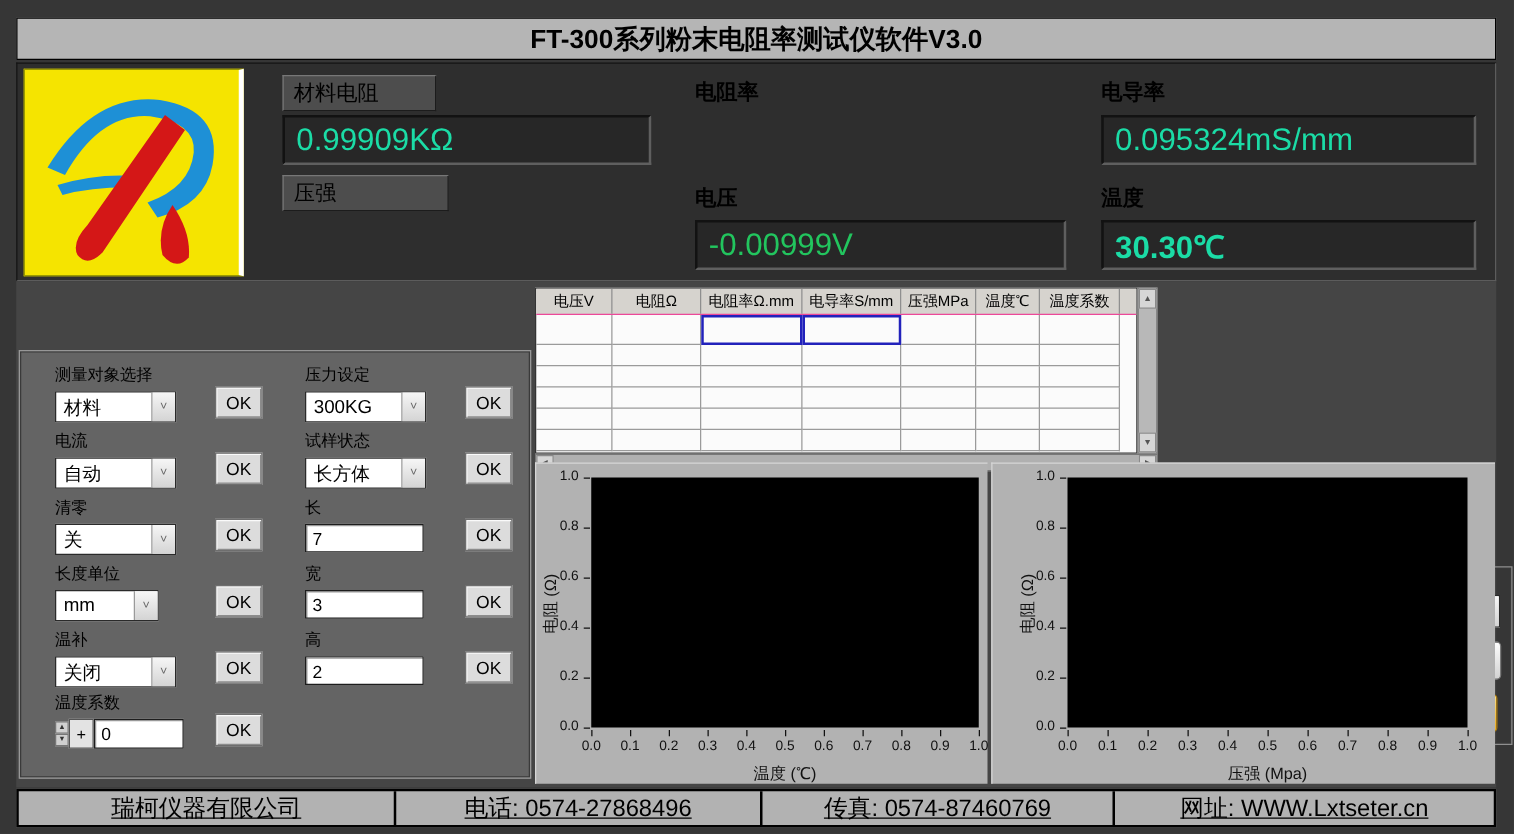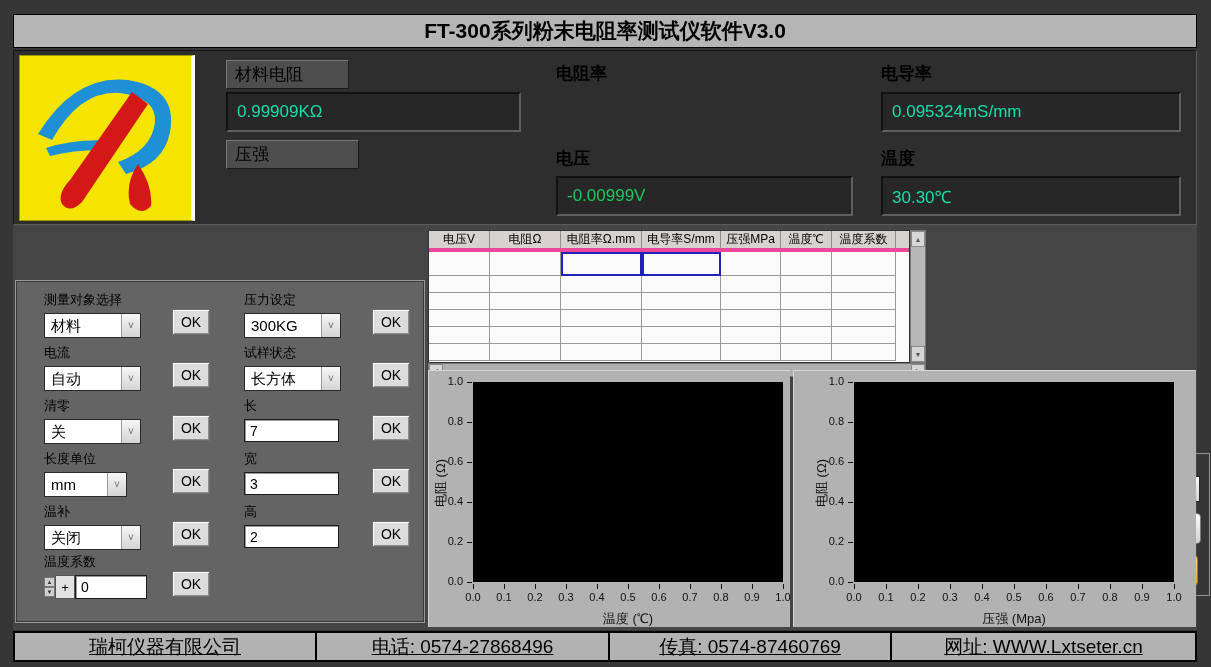--- a/index.html
+++ b/index.html
@@ -17,21 +17,21 @@
     border-top:1px solid #151515; border-left:1px solid #151515;
     border-right:1px solid #5c5c5c; border-bottom:1px solid #5c5c5c; }
   .logo-box { left:5px; top:4px; width:176px; height:166px; background:#f5e400;
     border:1px solid #9a9a00; border-right:4px solid #fff; }
   .disp-tab { background:#4d4d4d; border-top:1px solid #777; border-left:1px solid #777;
     border-right:1px solid #1c1c1c; border-bottom:1px solid #1c1c1c;
     color:#000; font-size:17px; display:flex; align-items:center; padding-left:8px; }
   .disp-label { color:#000; font-size:17px; font-weight:600; }
   .disp-value { background:#272727; border-top:2px solid #121212; border-left:2px solid #121212;
     border-bottom:2px solid #5f5f5f; border-right:2px solid #5f5f5f;
-    display:flex; align-items:center; padding-left:9px; font-size:17px; }
+    display:flex; align-items:center; padding-left:9px; font-size:25px; }
 
   
   .midbg { left:13px; top:225px; width:1184px; height:405px; background:#454545; }
   .bevelbox { border:1px solid #979797; box-shadow:inset 0 0 0 1px #3a3a3a; background:#646464; }
   .combox { left:2px; top:3px; width:410px; height:51px; display:flex; align-items:center; }
   .com-label { color:#000; font-size:17px; margin-left:10px; }
   .visa-icon { width:14px; height:24px; background:#fff; border:1px solid #555; color:#000;
     font-size:7px; line-height:8px; text-align:center; padding-top:3px; }
   .combo { background:#fff; border:1px solid #2a2a2a; display:flex; height:25px; }
   .combo .val { flex:1; font-size:15px; color:#000; padding:3px 0 0 6px; white-space:nowrap; overflow:hidden; }
@@ -54,21 +54,21 @@
   .txt-input { background:#fff; border:1px solid #1d1d1d; box-shadow:inset 1px 1px 0 #999;
     font-size:14px; color:#000; padding-left:5px; font-family:"Liberation Sans",sans-serif; }
   .spin { display:flex; flex-direction:column; width:11px; }
   .spin div { height:10px; background:#d0d0d0; border:1px solid #777; font-size:6px; line-height:8px;
     text-align:center; color:#333; }
   .plusbox { width:20px; height:24px; background:#e3e3e3; border:1px solid #555; color:#000;
     font-size:13px; display:flex; align-items:center; justify-content:center; }
 
   
   .tablewrap { left:428px; top:230px; width:482px; height:133px; background:#fbfbfb; border:1px solid #333; }
-  .thead { display:flex; background:#d6d3ce; border-bottom:4px solid #ec4899; height:21px; }
+  .thead { display:flex; background:#d6d3ce; border-bottom:1px solid #ec4899; height:21px; }
   .thead span { font-size:12px; color:#000; display:flex; align-items:center; justify-content:center;
     border-right:1px solid #8f8f8f; overflow:hidden; white-space:nowrap; }
   .trow { display:flex; }
   .trow .cell { border-right:1px solid #9a9a9a; border-bottom:1px solid #9a9a9a; }
   .cell.sel { border:2px solid #2222bb; }
   .vscroll { left:910px; top:230px; width:16px; height:133px; background:#b8b8b8; border:1px solid #777; }
   .hscroll { left:428px; top:363px; width:498px; height:14px; background:#b0b0b0; border:1px solid #777; }
   .sbtn { position:absolute; background:#d6d6d6; border:1px solid #8a8a8a; color:#555;
     display:flex; align-items:center; justify-content:center; font-size:7px; }
 
@@ -141,21 +141,21 @@
 
   <div class="abs disp-label" style="left:867px; top:11px;text-align:right;">
     <span>电导率</span>
   </div>
   <div class="abs disp-value" style="left:867px; top:41px; width:300px; height:40px;">
     <span style="color:#1bdca6">0.095324mS/mm</span>
   </div>
   <div class="abs disp-label" style="left:867px; top:96px;">
     <span>温度</span>
   </div>
-  <div class="abs disp-value" style="left:867px; top:125px; width:300px; height:40px;">
+  <div class="abs disp-value" style="left:867px; top:125px; width:300px; height:40px;font-weight:bold;">
     <span style="color:#1bdca6">30.30℃</span>
   </div>
 </div>
 
 <div class="abs midbg">
 
 
   <div class="abs bevelbox ctrlbox" id="ctrlbox">
       <div class="ctrl-group" style="left: 28px; top: 10px;">
         <div class="ctrl-label">测量对象选择</div>

